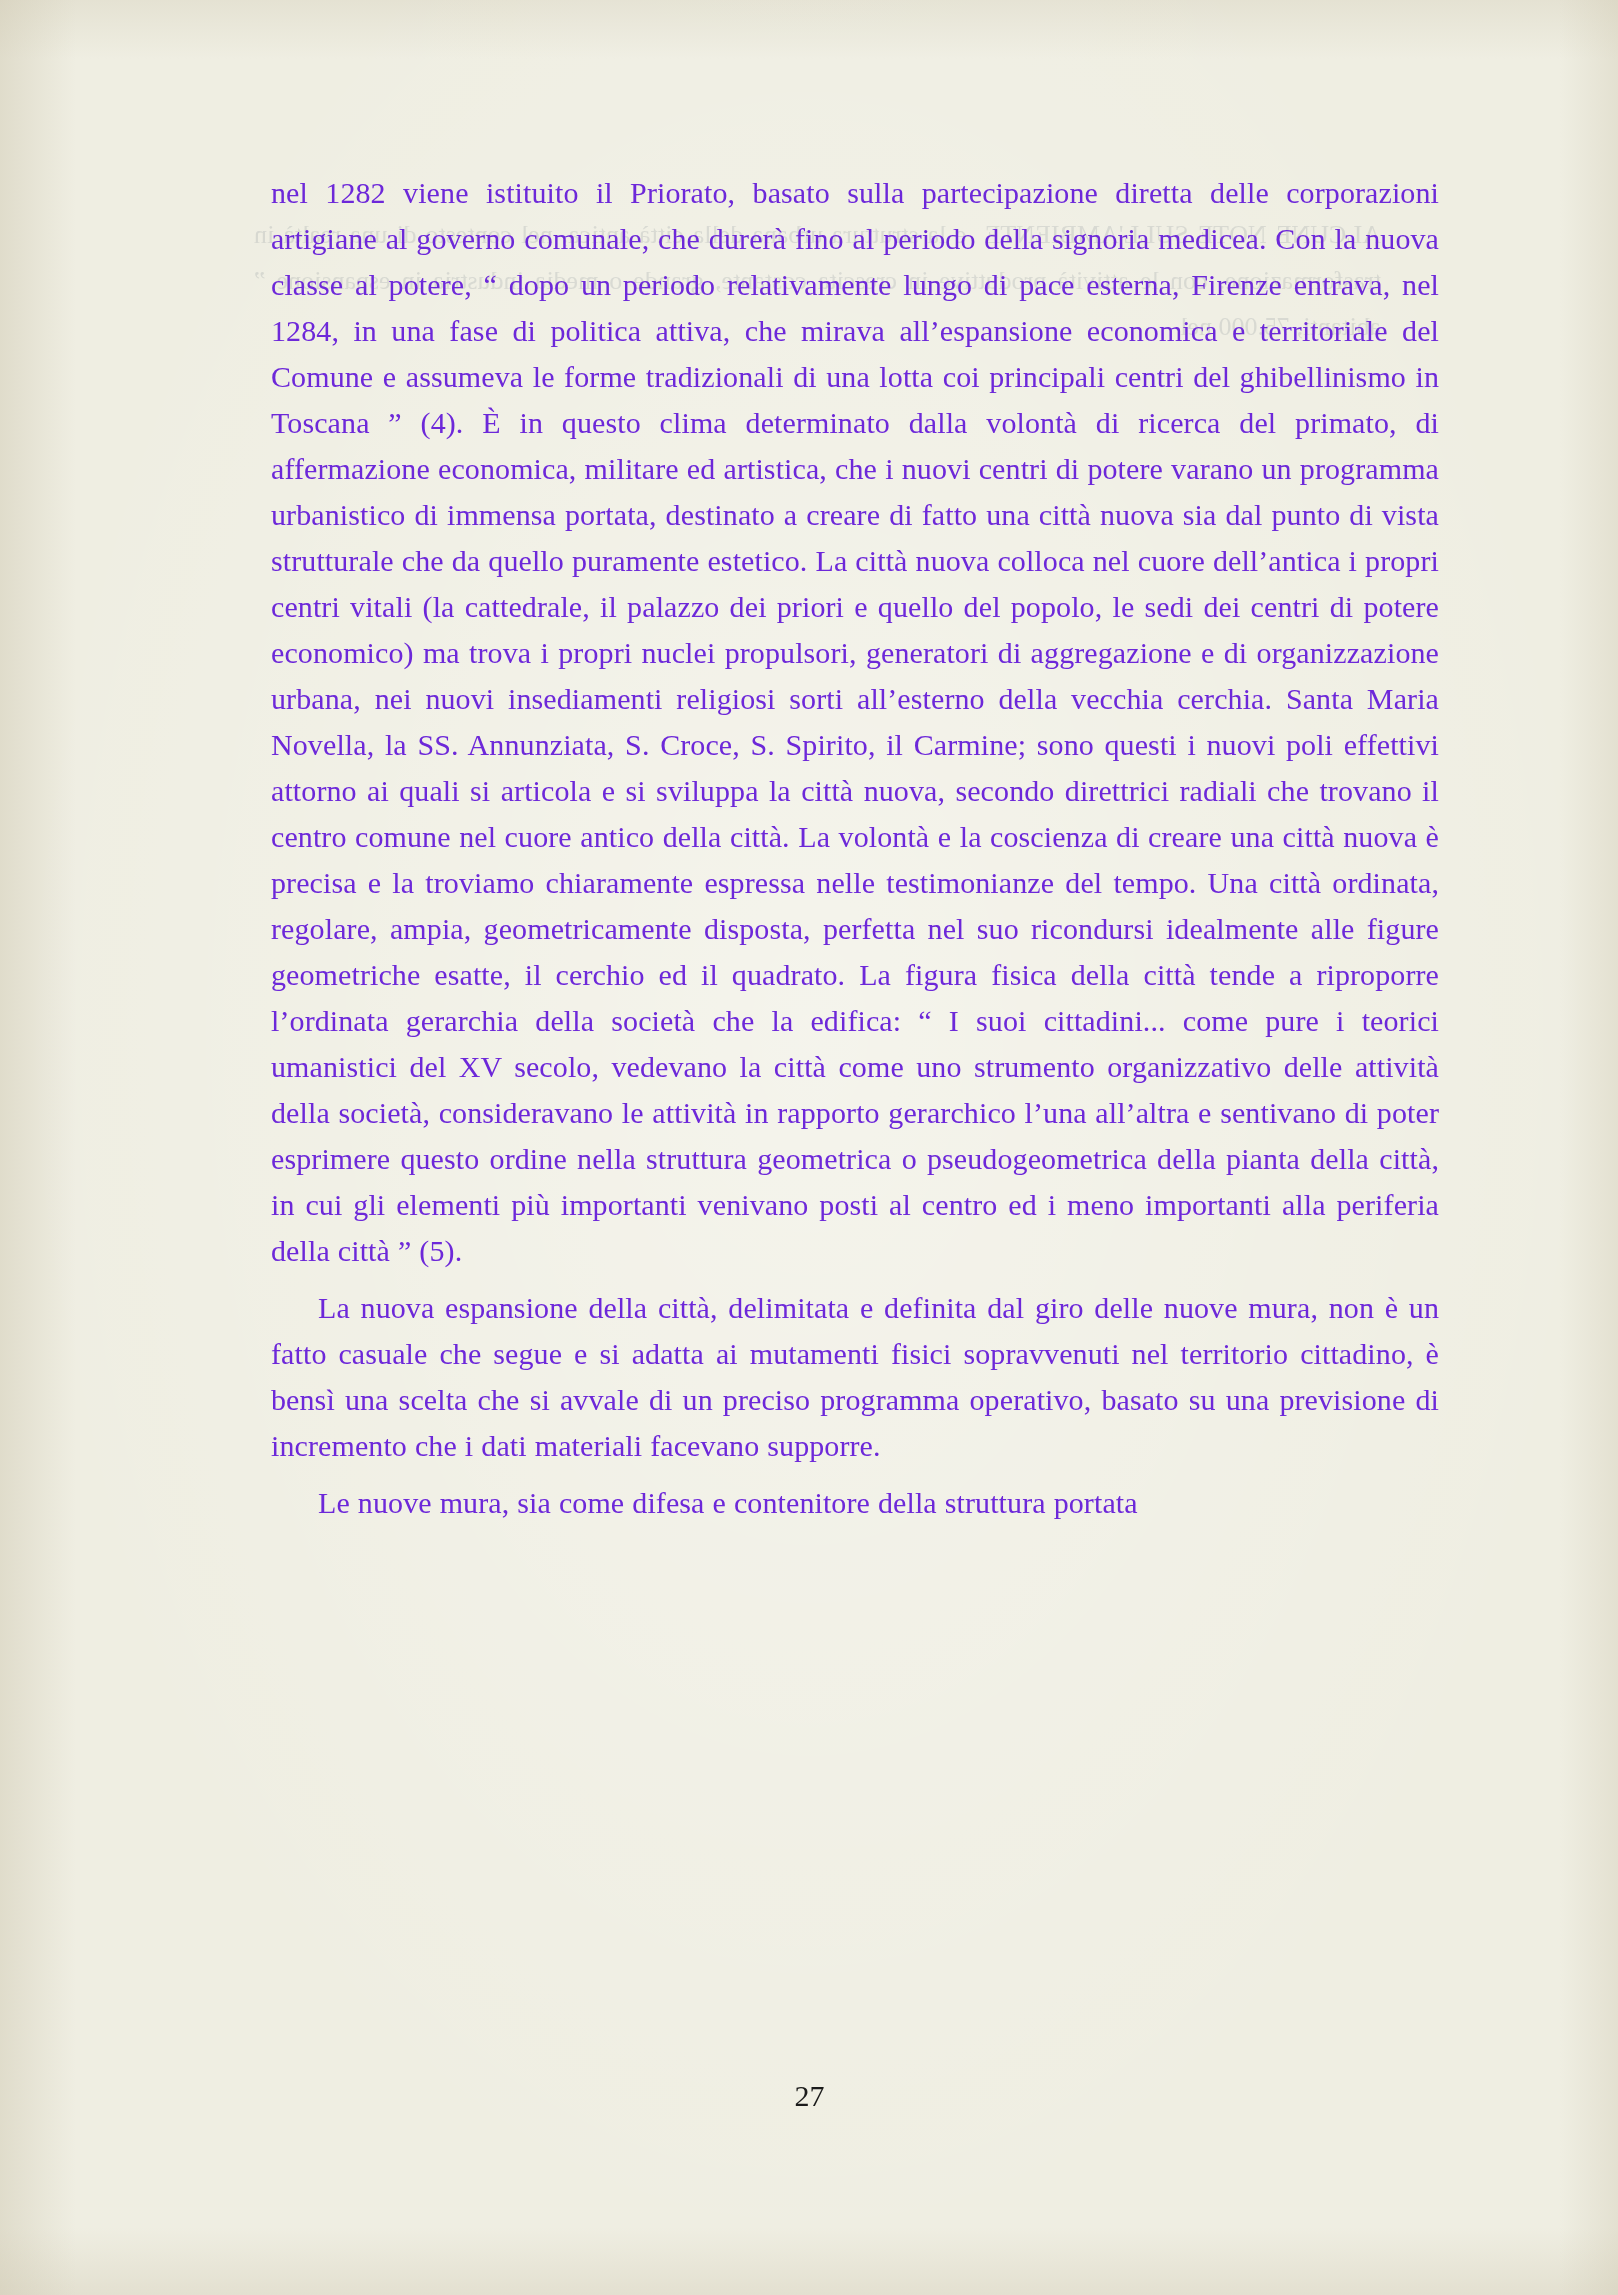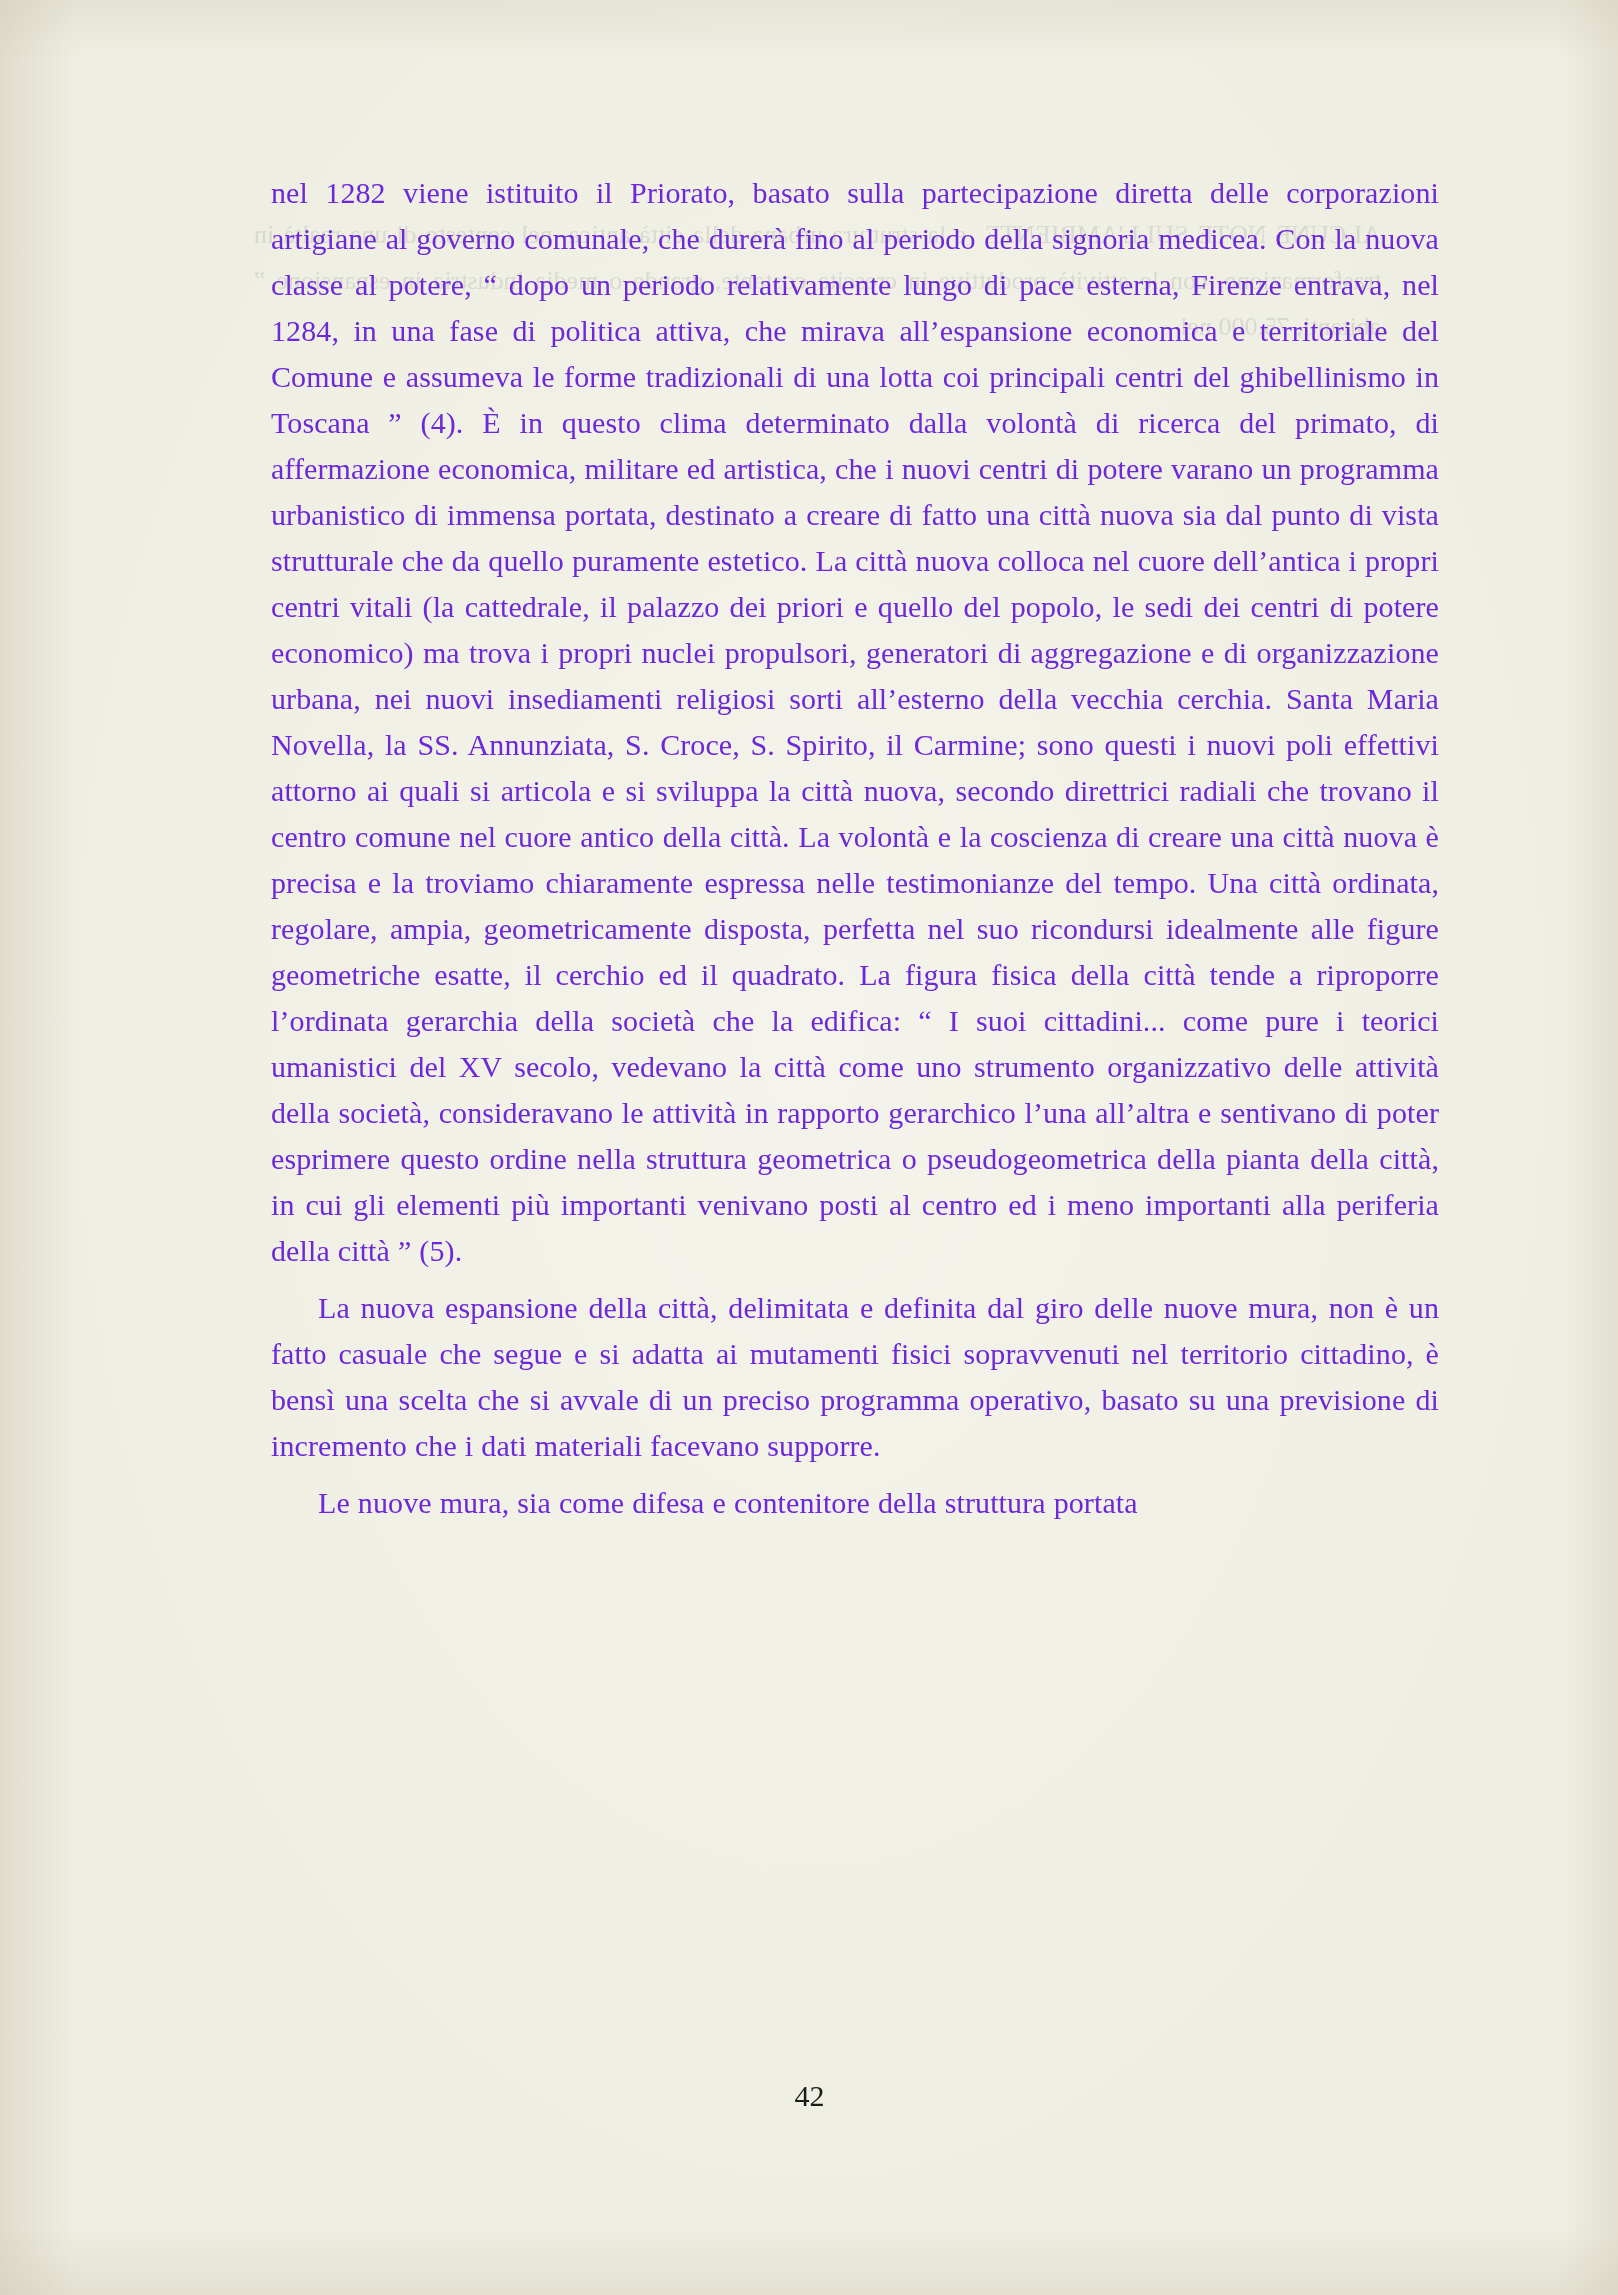--- a/index.html
+++ b/index.html
@@ -90,16 +90,16 @@
 <div class="page">
 
   <div class="bleed">ALCUNE NOTE SULL'AMBIENTE  e la struttura urbana della città antica, nel contesto di una realtà in trasformazione, con le attività produttive in crescita costante, grande o media industria in espansione ”  abitanti, 75.000 nel</div>
 
   <div class="content">
     <p class="body-text">nel 1282 viene istituito il Priorato, basato sulla partecipazione diretta delle corporazioni artigiane al governo comunale, che durerà fino al periodo della signoria medicea. Con la nuova classe al potere, “ dopo un periodo relativamente lungo di pace esterna, Firenze entrava, nel 1284, in una fase di politica attiva, che mirava all’espansione economica e territoriale del Comune e assumeva le forme tradizionali di una lotta coi principali centri del ghibellinismo in Toscana ” (4). È in questo clima determinato dalla volontà di ricerca del primato, di affermazione economica, militare ed artistica, che i nuovi centri di potere varano un programma urbanistico di immensa portata, destinato a creare di fatto una città nuova sia dal punto di vista strutturale che da quello puramente estetico. La città nuova colloca nel cuore dell’antica i propri centri vitali (la cattedrale, il palazzo dei priori e quello del popolo, le sedi dei centri di potere economico) ma trova i propri nuclei propulsori, generatori di aggregazione e di organizzazione urbana, nei nuovi insediamenti religiosi sorti all’esterno della vecchia cerchia. Santa Maria Novella, la SS. Annunziata, S. Croce, S. Spirito, il Carmine; sono questi i nuovi poli effettivi attorno ai quali si articola e si sviluppa la città nuova, secondo direttrici radiali che trovano il centro comune nel cuore antico della città. La volontà e la coscienza di creare una città nuova è precisa e la troviamo chiaramente espressa nelle testimonianze del tempo. Una città ordinata, regolare, ampia, geometricamente disposta, perfetta nel suo ricondursi idealmente alle figure geometriche esatte, il cerchio ed il quadrato. La figura fisica della città tende a riproporre l’ordinata gerarchia della società che la edifica: “ I suoi cittadini... come pure i teorici umanistici del XV secolo, vedevano la città come uno strumento organizzativo delle attività della società, consideravano le attività in rapporto gerarchico l’una all’altra e sentivano di poter esprimere questo ordine nella struttura geometrica o pseudogeometrica della pianta della città, in cui gli elementi più importanti venivano posti al centro ed i meno importanti alla periferia della città ” (5).</p>
     <p class="body-text indent">La nuova espansione della città, delimitata e definita dal giro delle nuove mura, non è un fatto casuale che segue e si adatta ai mutamenti fisici sopravvenuti nel territorio cittadino, è bensì una scelta che si avvale di un preciso programma operativo, basato su una previsione di incremento che i dati materiali facevano supporre.</p>
     <p class="body-text indent">Le nuove mura, sia come difesa e contenitore della struttura portata</p>
   </div>
 
-  <div class="folio">42</div>
+  <div class="folio">27</div>
 
 </div>
 
 
 </body></html>

